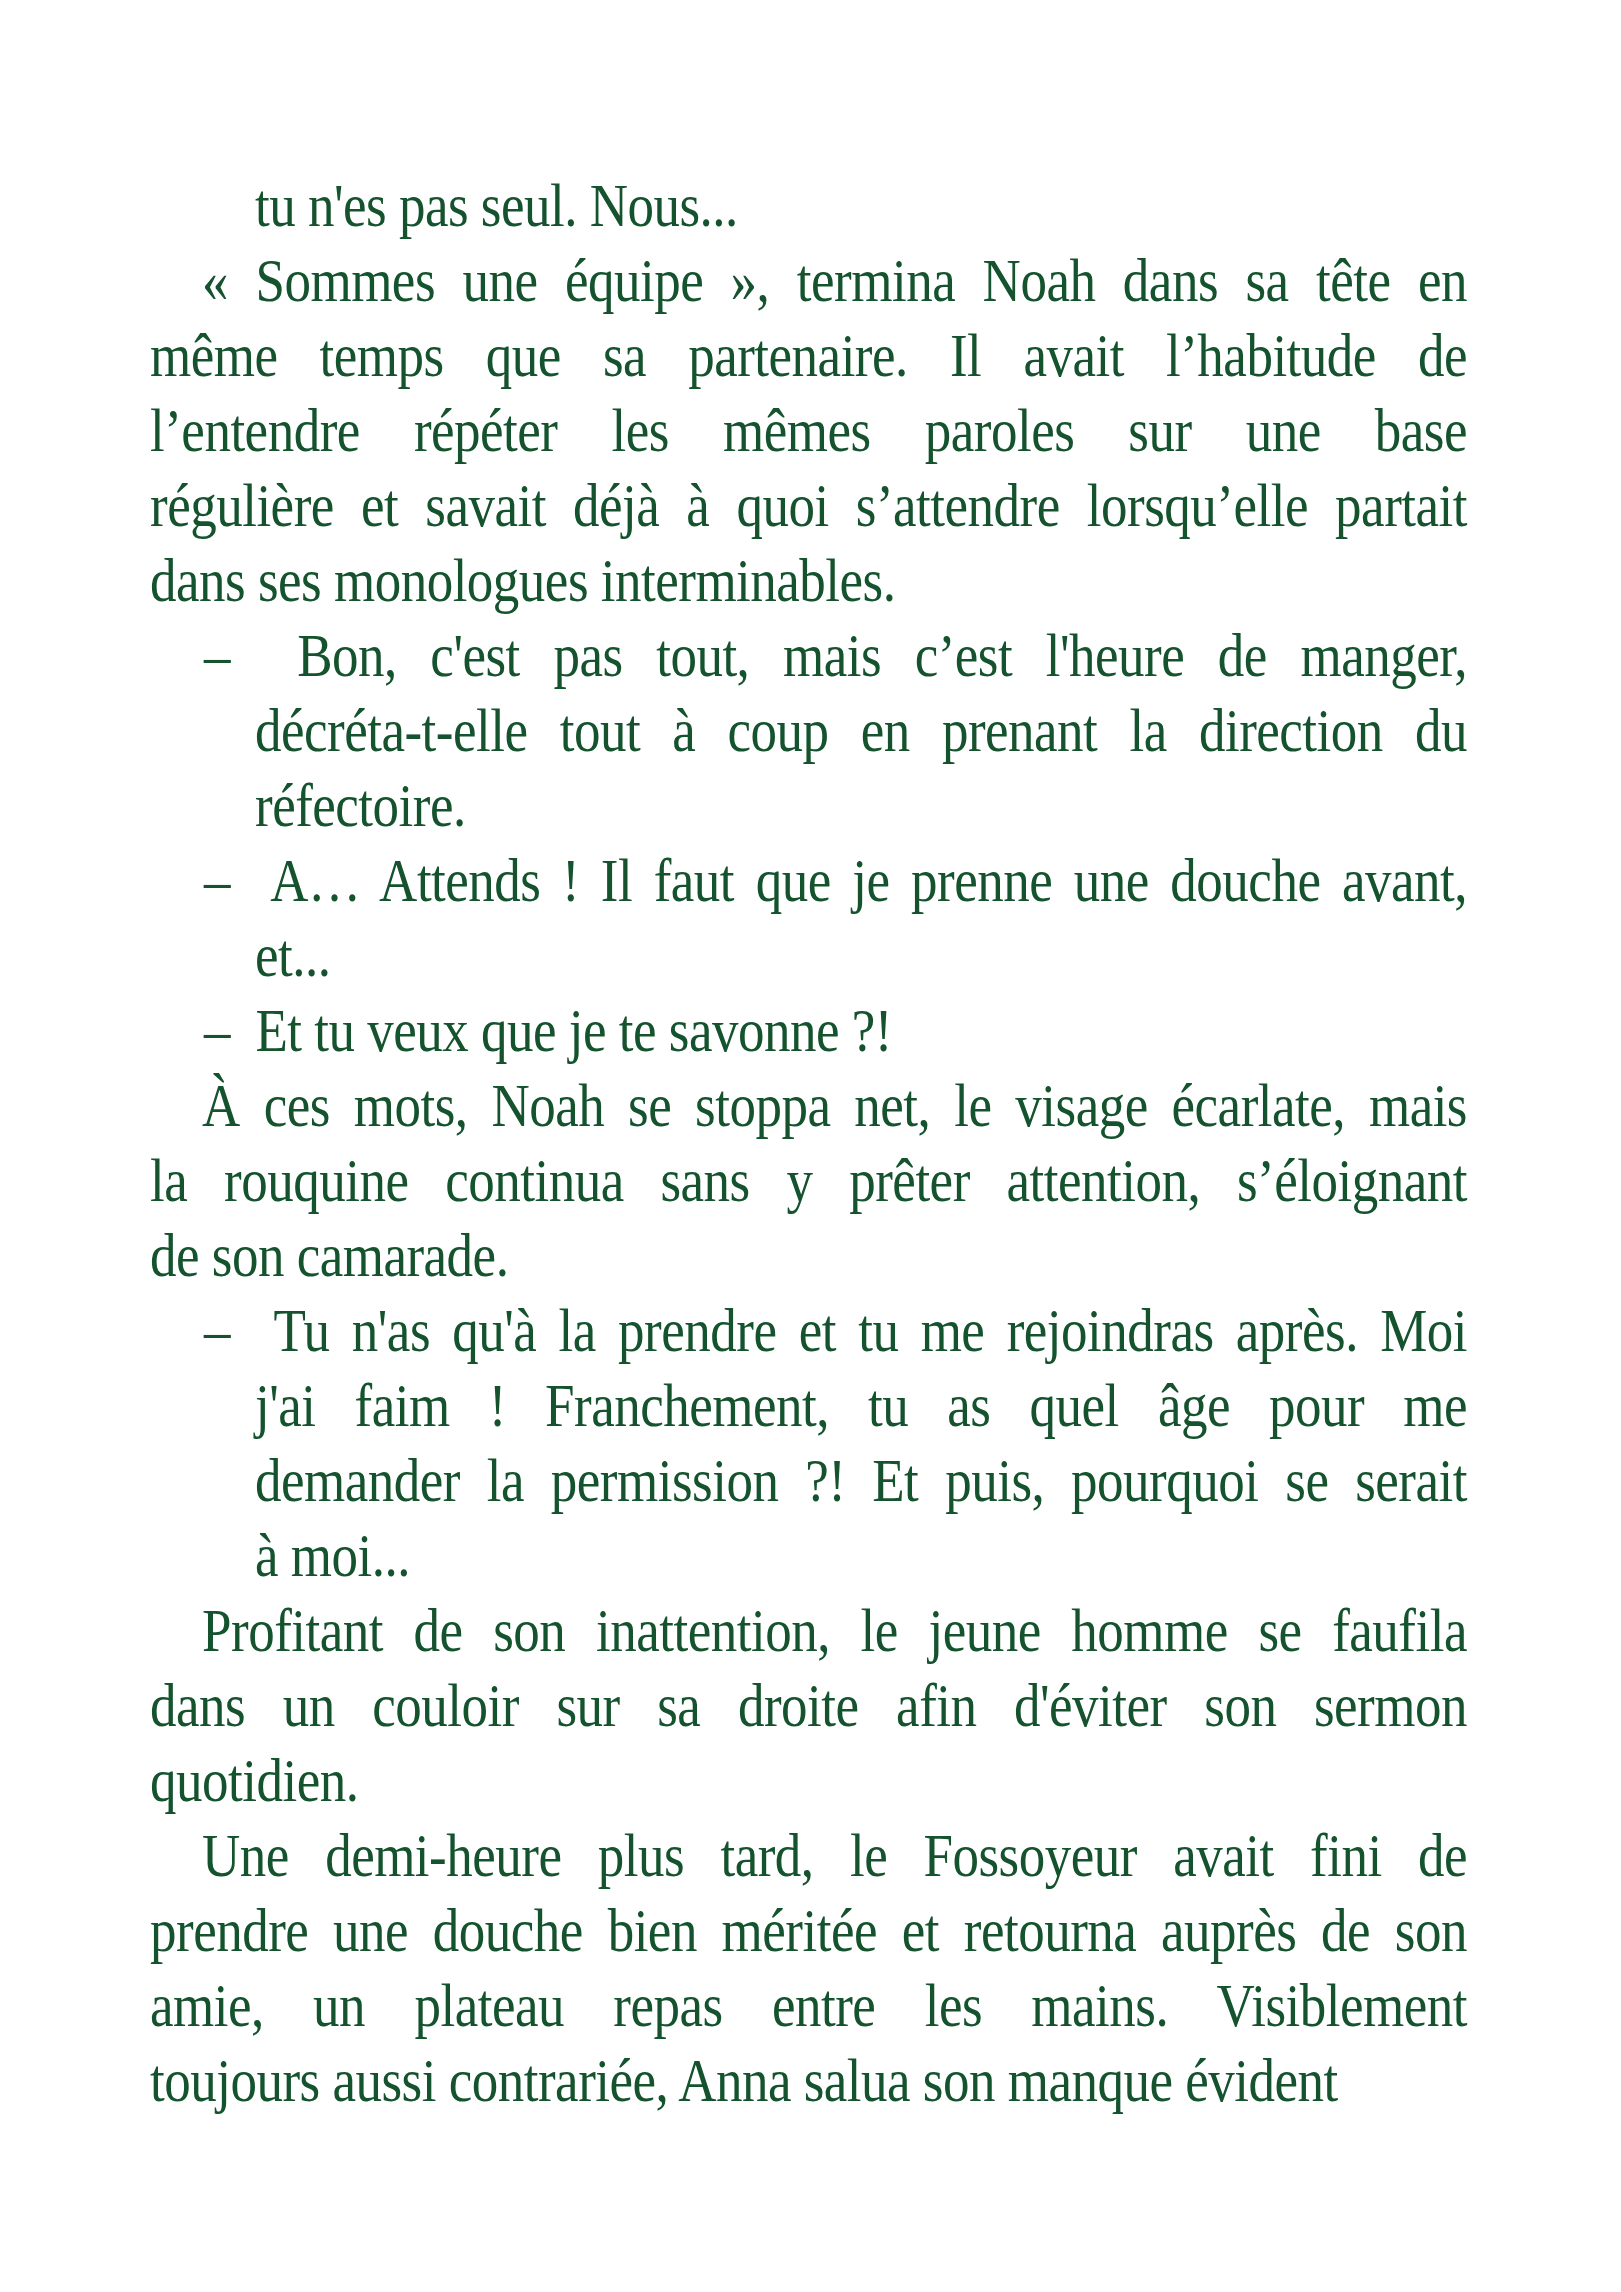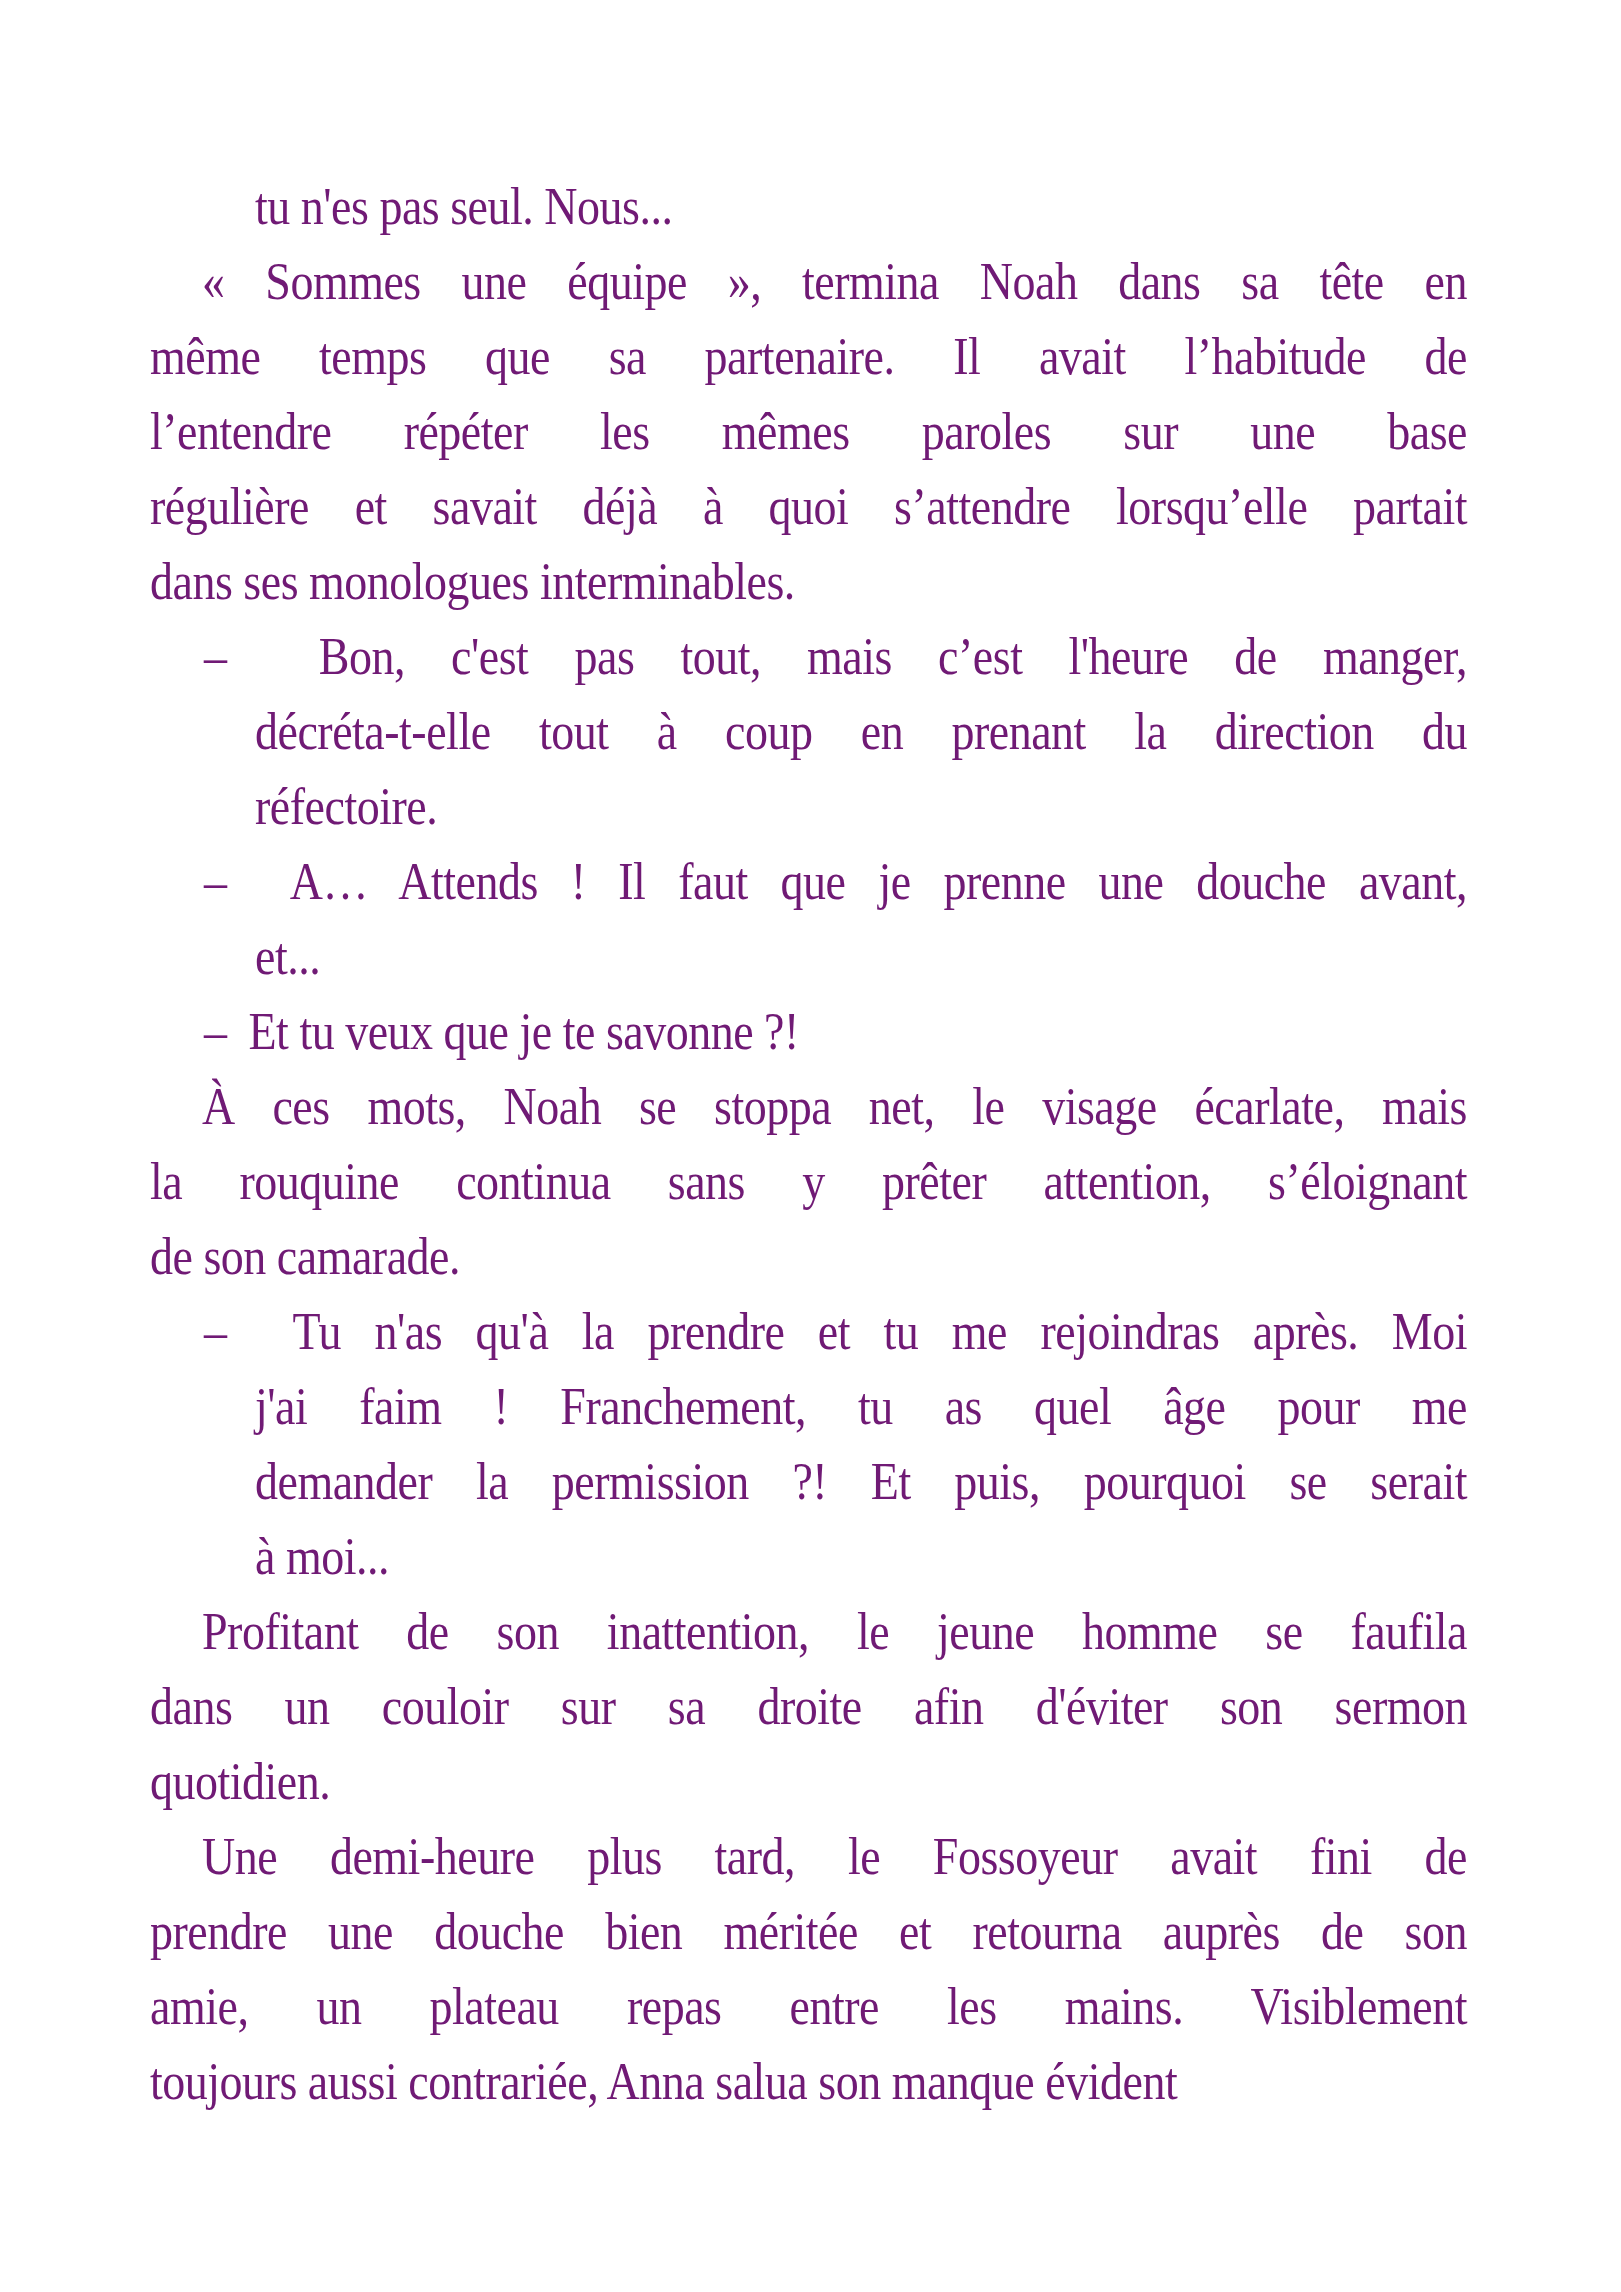--- a/index.html
+++ b/index.html
@@ -19,22 +19,22 @@
     width: 1621px;
     height: 2293px;
     background: #ffffff;
     overflow: hidden;
   }
   .text-block {
     position: absolute;
     left: 150px;
     top: 163px;
     width: 1317px;
-    color: #701a75;
-    font-size: 46px;
+    color: #14532d;
+    font-size: 53px;
     letter-spacing: -0.5px;
   }
   .line {
     height: 75px;
     line-height: 75px;
     white-space: nowrap;
     transform: scaleY(1.15);
     transform-origin: left top;
     text-align: left;
   }

